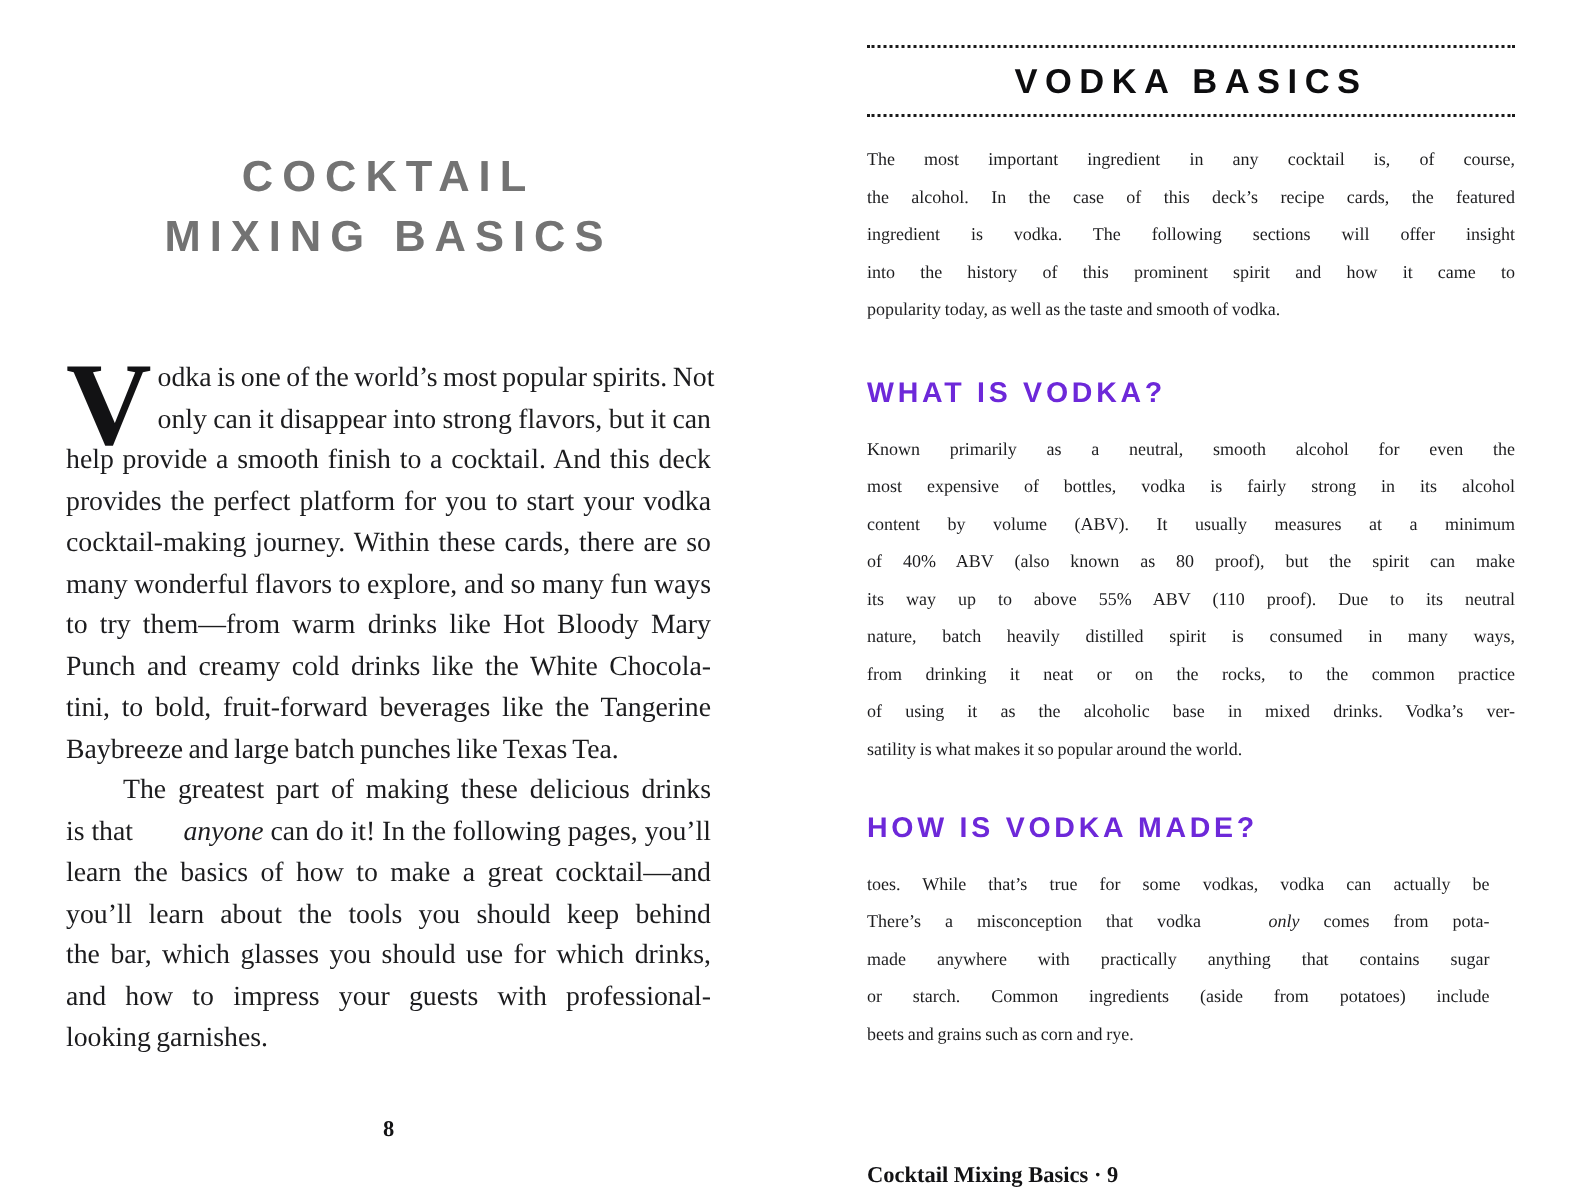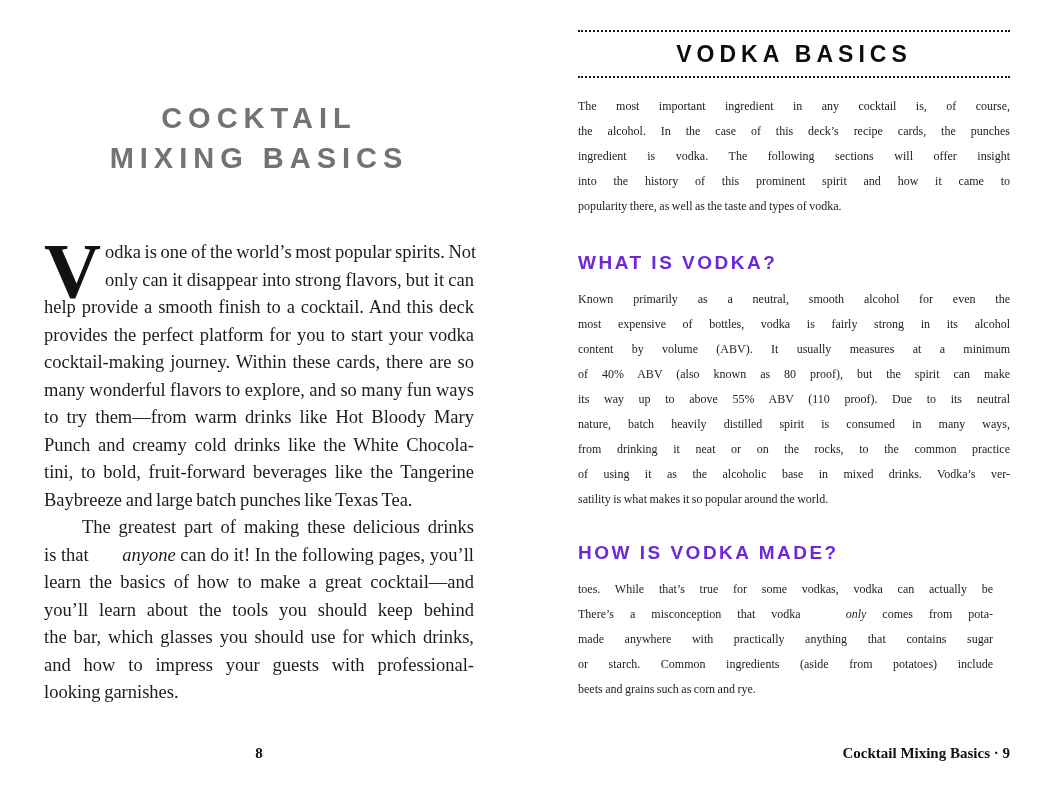--- a/index.html
+++ b/index.html
@@ -78,21 +78,21 @@
   }
 
   
   .footer {
     position: absolute; top: 745px; left: 0; right: 0;
     font-size: 15px;
     font-weight: bold;
     color: #121214;
   }
   .footer-left { text-align: center; }
-  .footer-right { text-align: right; }
+  .footer-right { text-align: left; margin-top: 31px; }
   em { font-style: italic; margin-left: 29px; }
 </style>
 </head>
 <body>
 
 <div class="col col-left">
 
   <div class="book-title">
     <div>COCKTAIL</div>
     <div>MIXING BASICS</div>
@@ -129,24 +129,24 @@
 <div class="col col-right">
 
   <div class="vb-header">
     <div class="dotted-rule"></div>
     <div class="vb-title">VODKA BASICS</div>
     <div class="dotted-rule"></div>
   </div>
 
   <div class="intro-block right-body">
       <div class="tline">The most important ingredient in any cocktail is, of course,</div>
-      <div class="tline">the alcohol. In the case of this deck’s recipe cards, the punches</div>
+      <div class="tline">the alcohol. In the case of this deck’s recipe cards, the featured</div>
       <div class="tline">ingredient is vodka. The following sections will offer insight</div>
       <div class="tline">into the history of this prominent spirit and how it came to</div>
-      <div class="tline last">popularity there, as well as the taste and types of vodka.</div>
+      <div class="tline last">popularity today, as well as the taste and smooth of vodka.</div>
     </div>
 
   <div class="section-1">
     <div class="section-heading">WHAT IS VODKA?</div>
     <div class="right-body">
         <div class="tline">Known primarily as a neutral, smooth alcohol for even the</div>
         <div class="tline">most expensive of bottles, vodka is fairly strong in its alcohol</div>
         <div class="tline">content by volume (ABV). It usually measures at a minimum</div>
         <div class="tline">of 40% ABV (also known as 80 proof), but the spirit can make</div>
         <div class="tline">its way up to above 55% ABV (110 proof). Due to its neutral</div>

